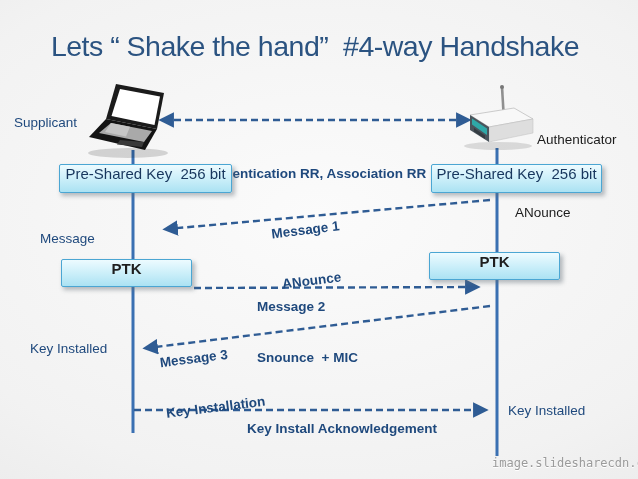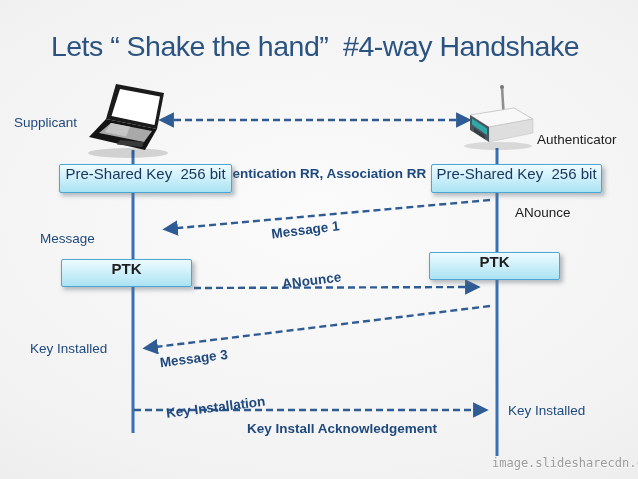--- a/index.html
+++ b/index.html
@@ -104,20 +104,24 @@
   <div class="lbl dark" style="left:515px; top:205px;">ANounce</div>
   <div class="lbl" style="left:40px; top:231px;">Message</div>
 
   <div class="keybox ptk" style="left:61px; top:259px; width:131px; height:28px;">
     <span>PTK</span>
   </div>
   <div class="keybox ptk" style="left:429px; top:252px; width:131px; height:28px;">
     <span>PTK</span>
   </div>
 
+  <div class="msg-label" style="left:257px; top:264px;">
+    <span>Message 2</span>
+    <span>Snounce  + MIC</span>
+  </div>
 
   <div class="msg-label rot" style="left:163px; top:320px;">
     <span>Message 3</span>
     <span>Key Installation</span>
   </div>
 
   <div class="lbl" style="left:30px; top:341px;">Key Installed</div>
 
   <div class="msg-label" style="left:247px; top:386px;">
     <span>Key Install Acknowledgement</span>

